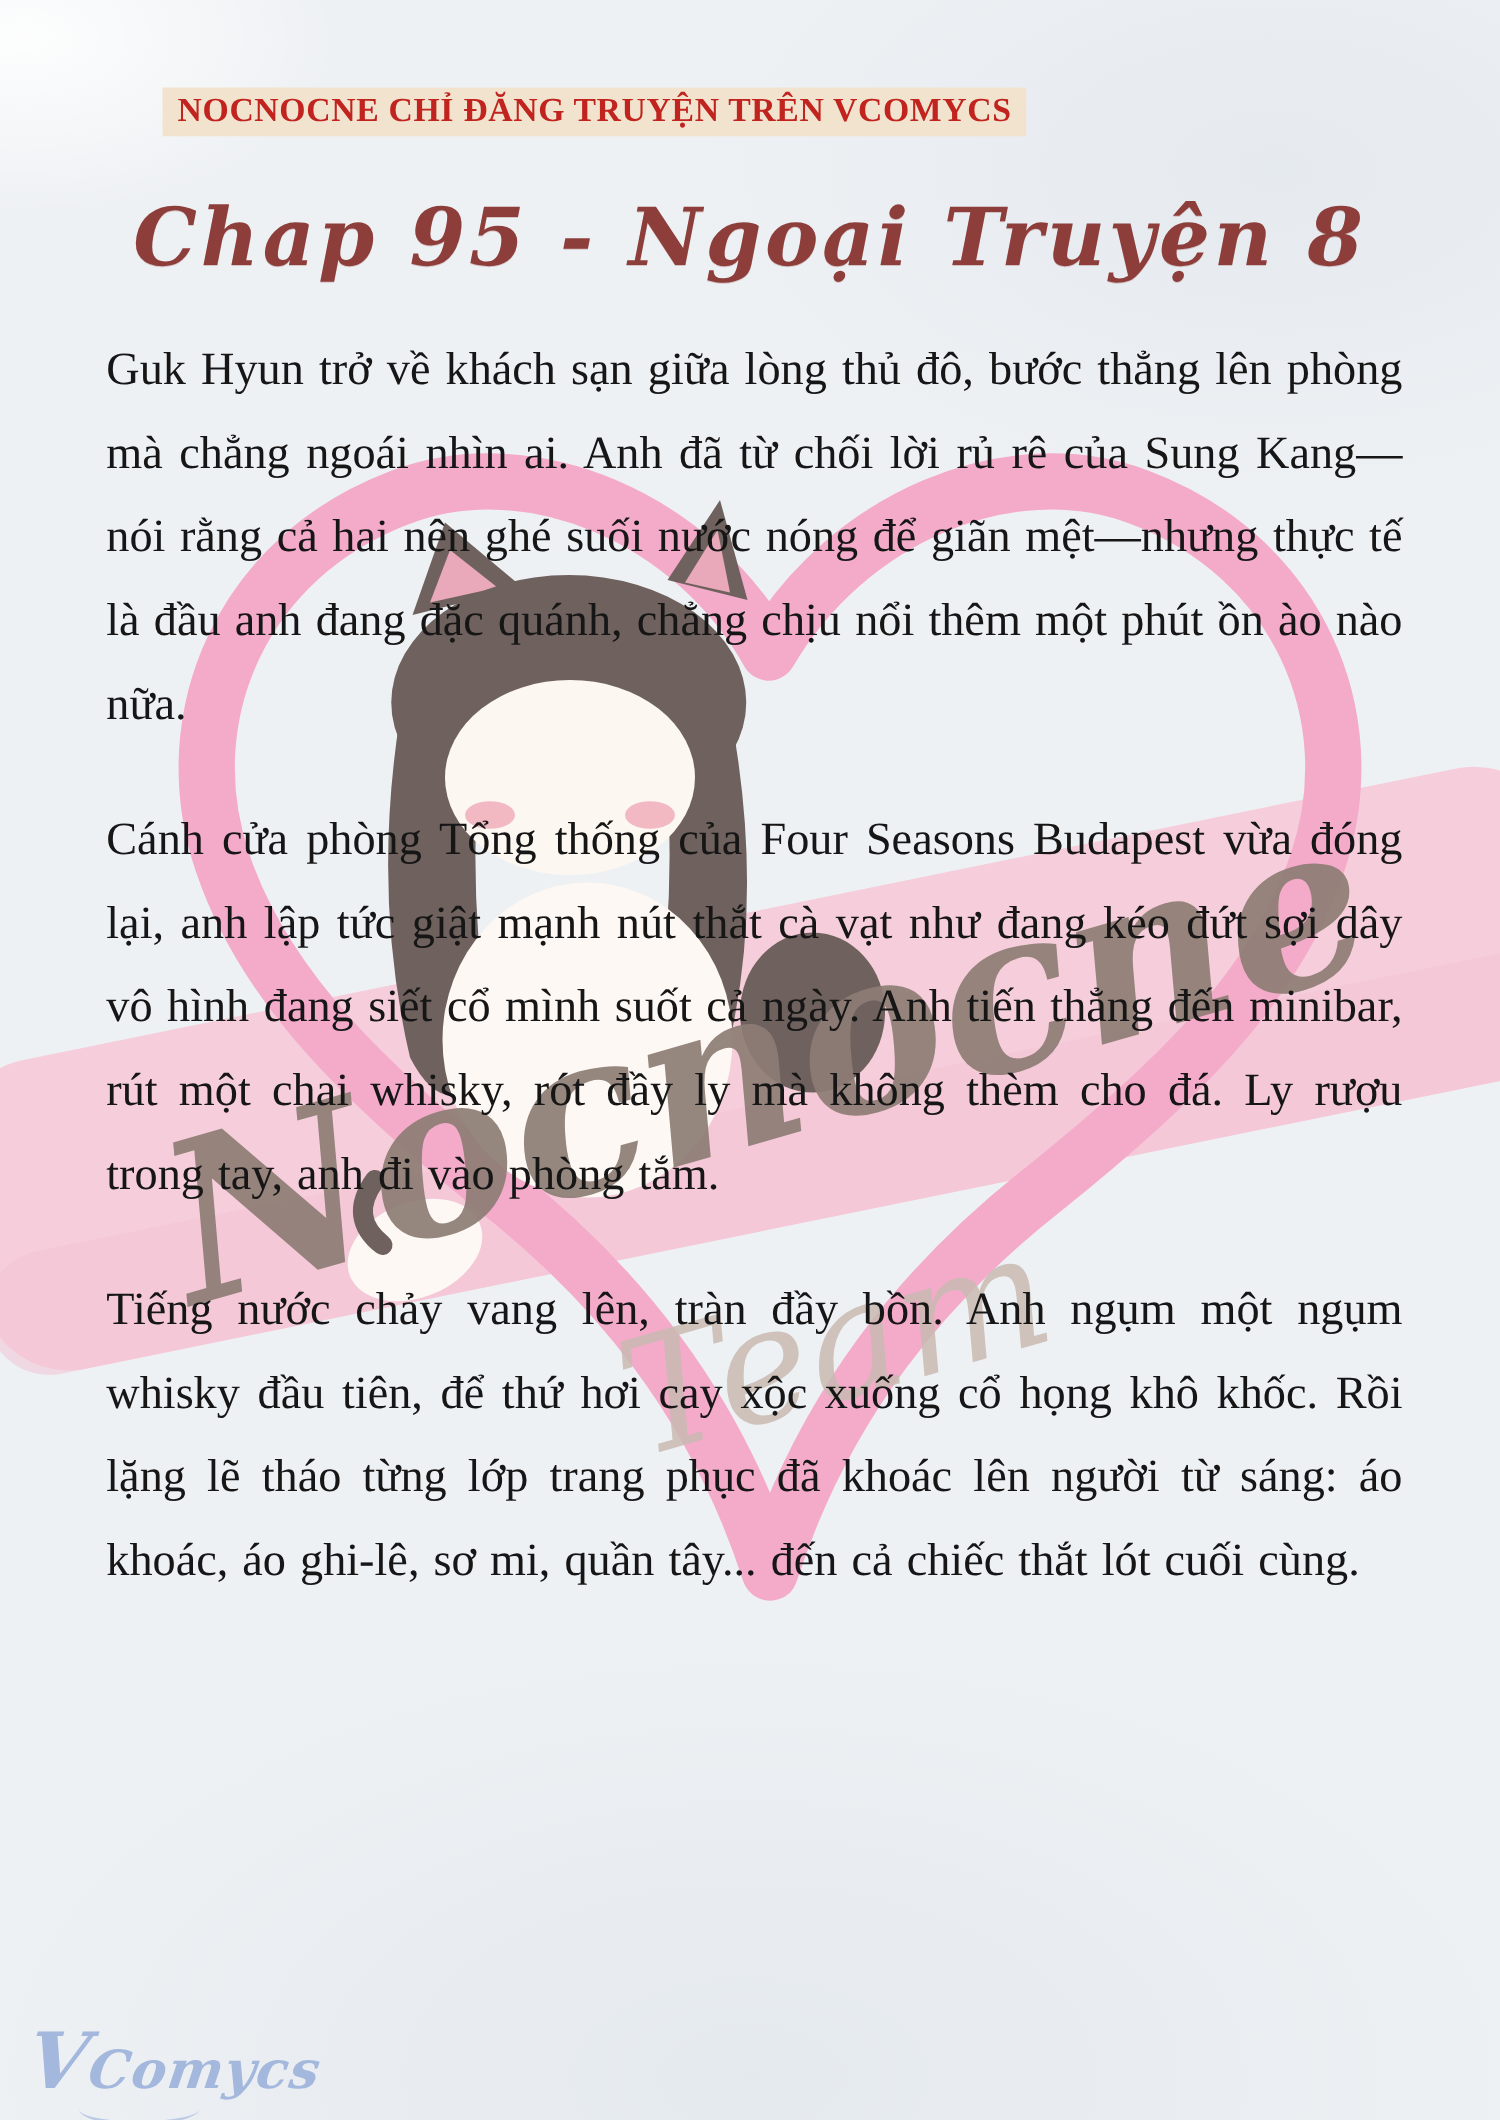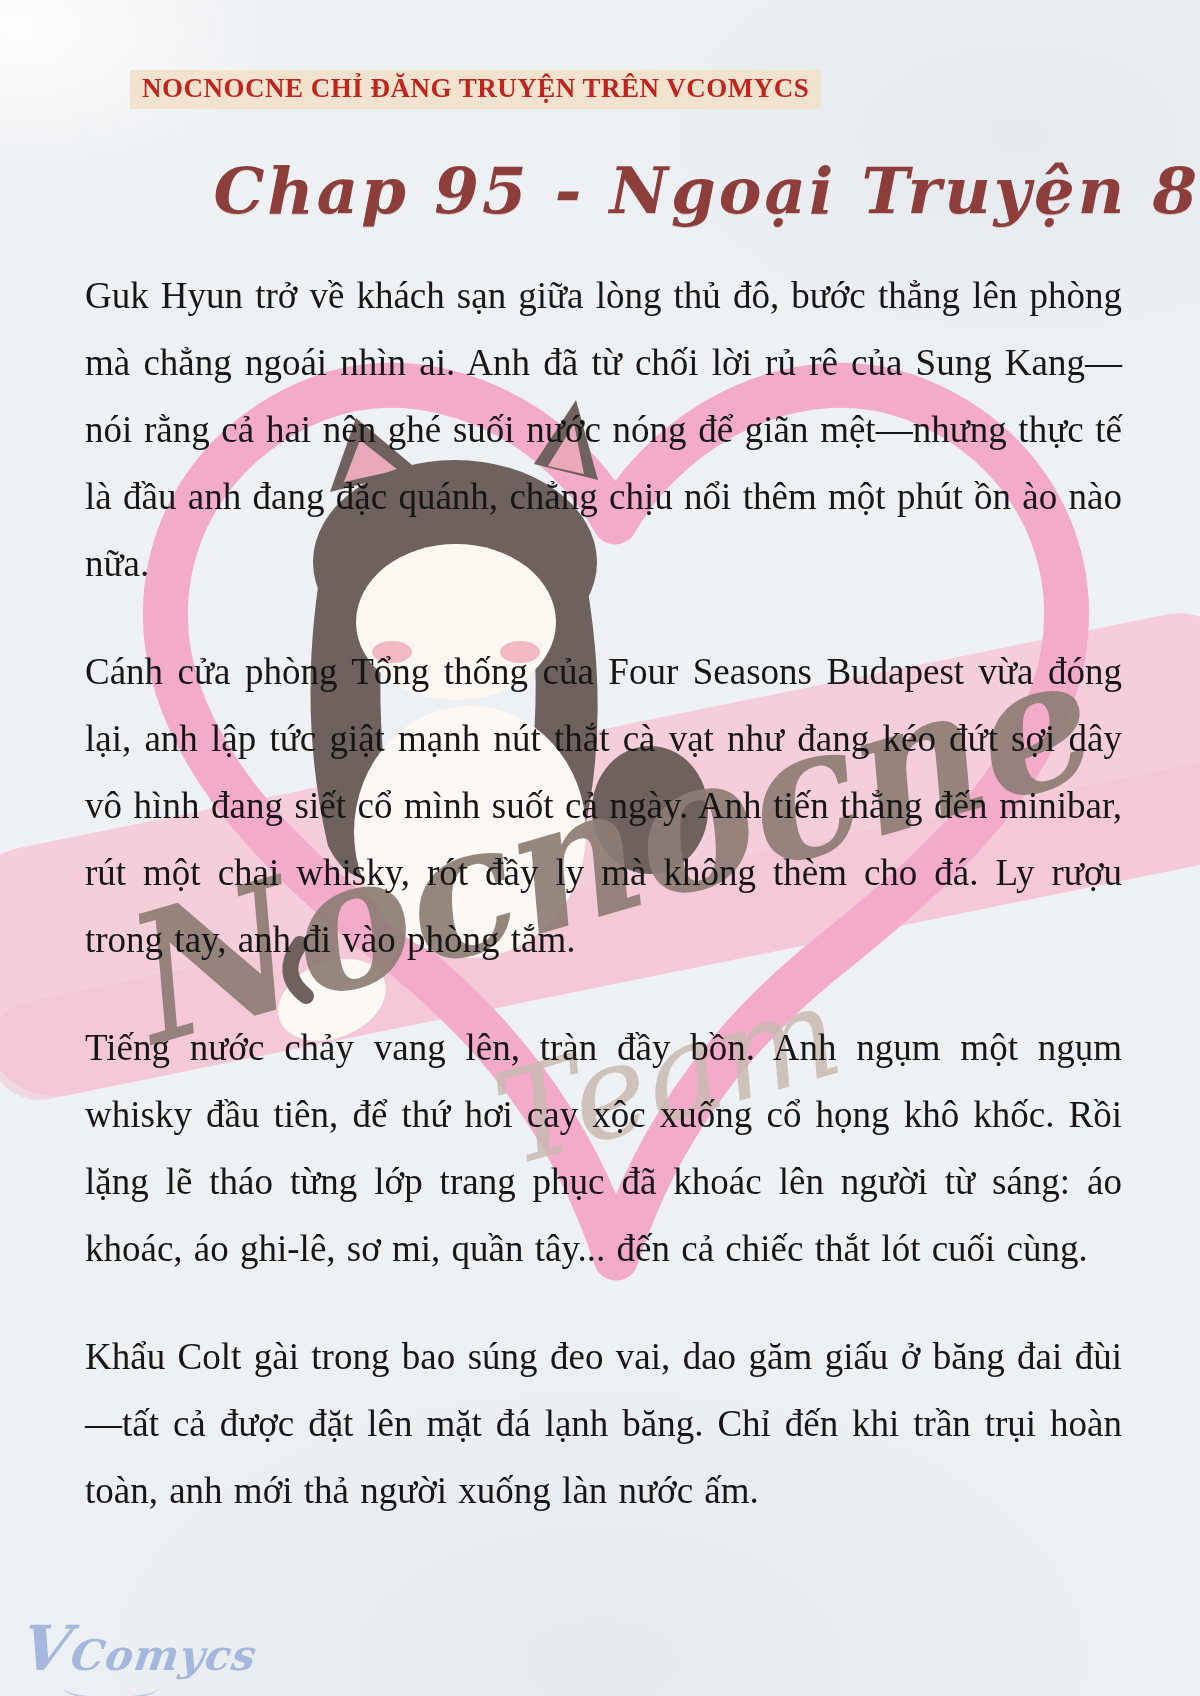--- a/index.html
+++ b/index.html
@@ -32,21 +32,21 @@
     font-family:"Liberation Serif", serif;
     font-weight:bold;
     font-size:27px;
     letter-spacing:.5px;
     color:#c1241e;
     white-space:nowrap;
     text-align:center;
   }
   .chapter-title{
     margin-top:44px;
-    text-align:right;
+    text-align:center;
     font-family:"DejaVu Serif", serif;
     font-style:italic;
     font-weight:bold;
     font-size:64px;
     letter-spacing:3px;
     color:#8d3e3b;
     text-shadow:0 1px 0 rgba(141,62,59,.25);
   }
   .body-text{
     margin:34px 78px 0 85px;
@@ -133,19 +133,18 @@
     <div class="header-strip">
       <span class="notice">NOCNOCNE CHỈ ĐĂNG TRUYỆN TRÊN VCOMYCS</span>
     </div>
 
     <div class="chapter-title">Chap 95 - Ngoại Truyện 8</div>
 
     <div class="body-text">
       <p>Guk Hyun trở về khách sạn giữa lòng thủ đô, bước thẳng lên phòng mà chẳng ngoái nhìn ai. Anh đã từ chối lời rủ rê của Sung Kang—nói rằng cả hai nên ghé suối nước nóng để giãn mệt—nhưng thực tế là đầu anh đang đặc quánh, chẳng chịu nổi thêm một phút ồn ào nào nữa.</p>
       <p>Cánh cửa phòng Tổng thống của Four Seasons Budapest vừa đóng lại, anh lập tức giật mạnh nút thắt cà vạt như đang kéo đứt sợi dây vô hình đang siết cổ mình suốt cả ngày. Anh tiến thẳng đến minibar, rút một chai whisky, rót đầy ly mà không thèm cho đá. Ly rượu trong tay, anh đi vào phòng tắm.</p>
       <p>Tiếng nước chảy vang lên, tràn đầy bồn. Anh ngụm một ngụm whisky đầu tiên, để thứ hơi cay xộc xuống cổ họng khô khốc. Rồi lặng lẽ tháo từng lớp trang phục đã khoác lên người từ sáng: áo khoác, áo ghi-lê, sơ mi, quần tây... đến cả chiếc thắt lót cuối cùng.</p>
-      <p>Khẩu Colt gài trong bao súng đeo vai, dao găm giấu ở băng đai đùi—tất cả được đặt lên mặt đá lạnh băng. Chỉ đến khi trần trụi hoàn toàn, anh mới thả người xuống làn nước ấm.</p>
     </div>
 
     <div class="footer-logo">VComycs</div>
   </div>
 
 </div>
 
 </body></html>

